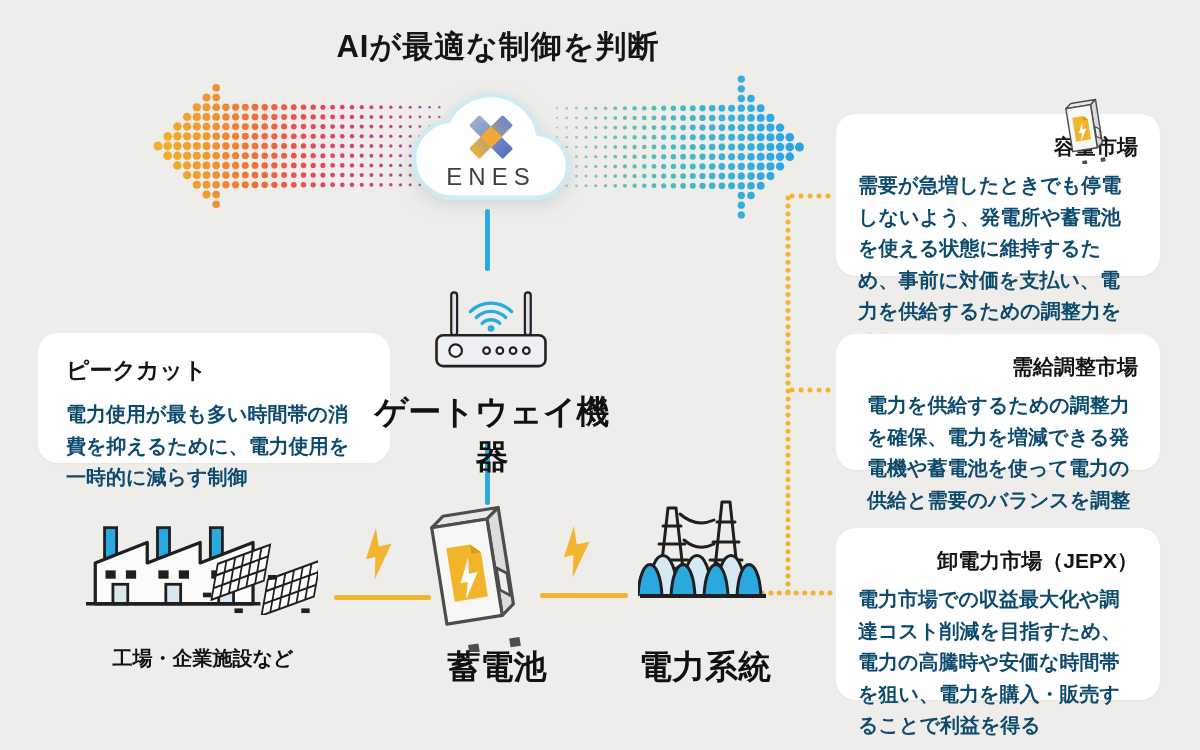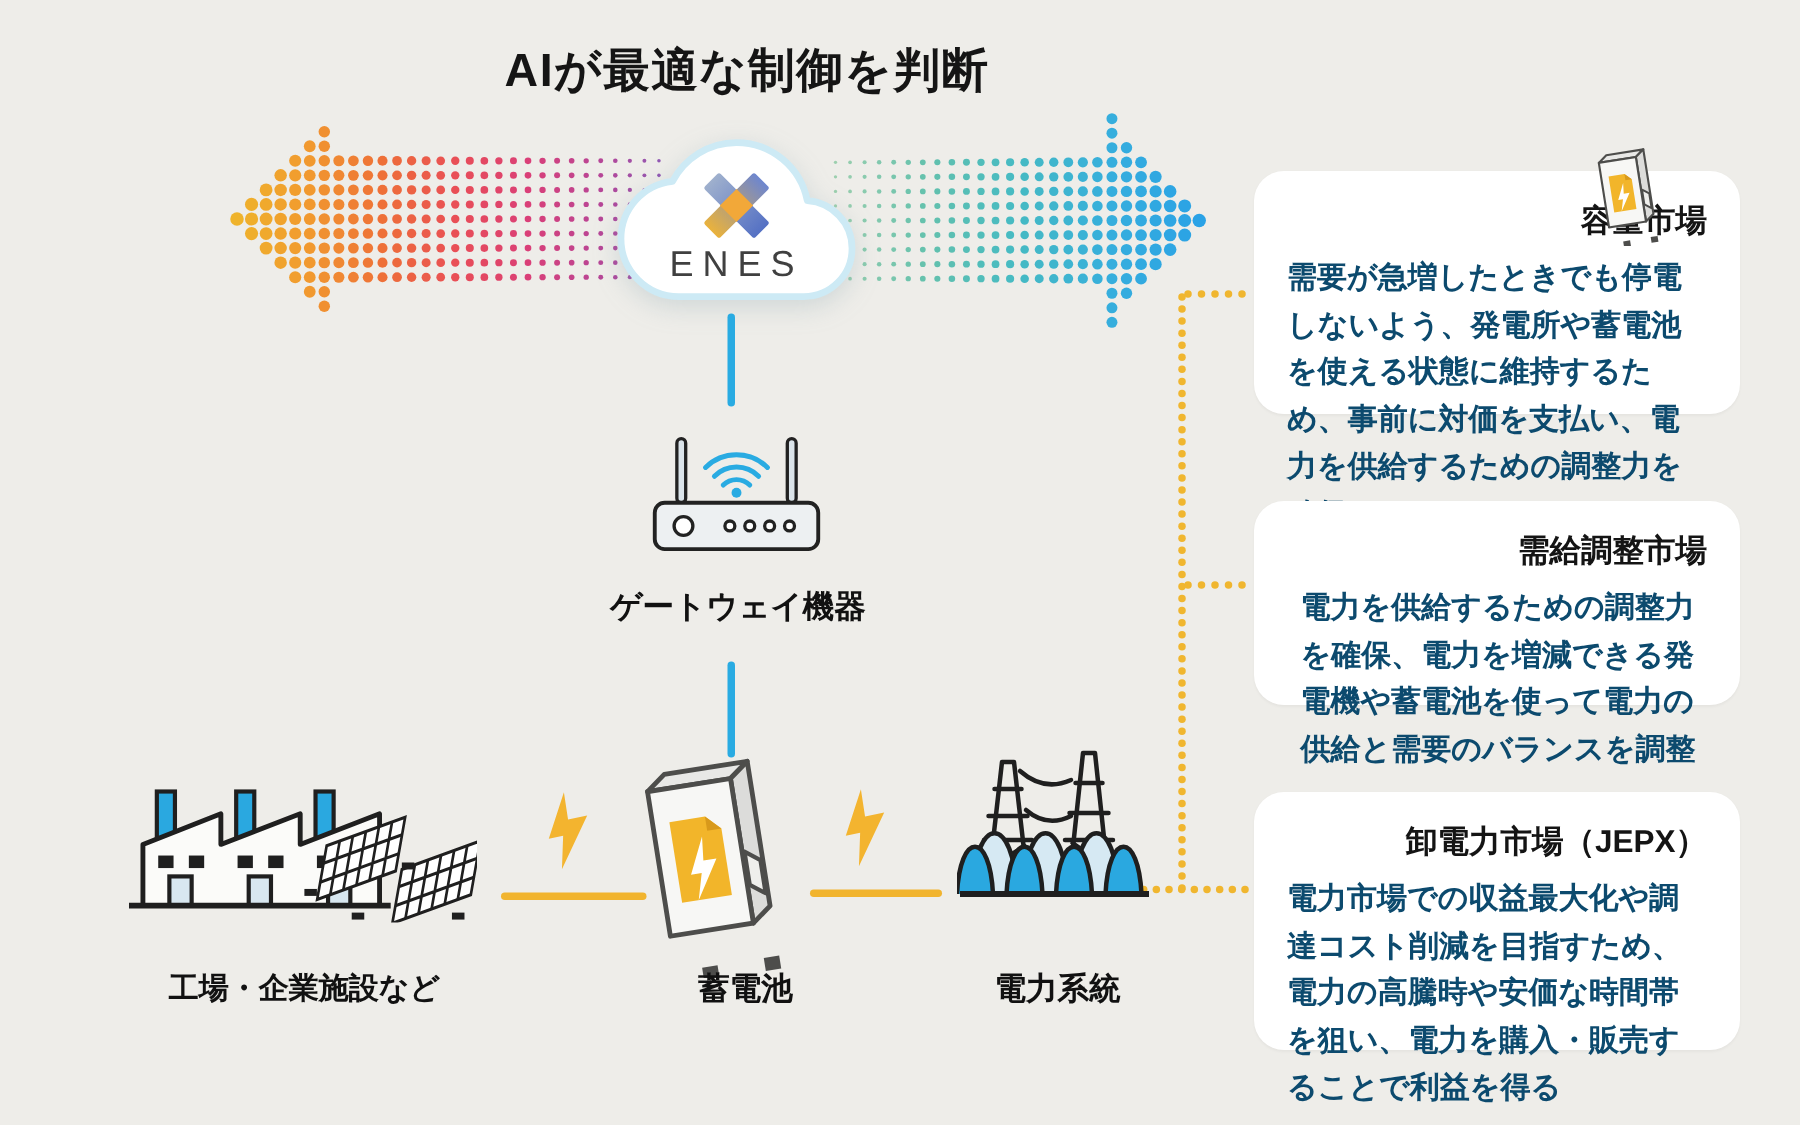--- a/index.html
+++ b/index.html
@@ -21,21 +21,21 @@
          filter:drop-shadow(0 5px 8px rgba(120,150,165,.25));}
   .cloud svg.cloud-shape{position:absolute;left:0;top:0;width:172px;height:124px;}
   .cloud .mark{position:absolute;left:54px;top:24px;width:64px;height:56px;}
   .logo-text{
     position:absolute;left:0;top:78px;width:172px;text-align:center;
     font-size:24px;letter-spacing:6px;color:#404040;font-weight:400;
   }
   .vline{position:absolute;width:5px;background:#29abe2;border-radius:3px;z-index:2;}
   .hline{position:absolute;height:5px;background:#f1b42e;border-radius:3px;z-index:2;}
   .node-label{
-    position:absolute;text-align:center;font-size:21px;font-weight:700;color:#111;z-index:3;
+    position:absolute;text-align:center;font-size:33px;font-weight:700;color:#111;z-index:3;
   }
   .icon-abs{position:absolute;z-index:2;}
   
   .card{
     position:absolute;background:#ffffff;border-radius:20px;z-index:2;
     box-shadow:0 1px 2px rgba(0,0,0,0.04);
     box-sizing:border-box;color:#1c1c1c;
   }
   .card .card-title{font-weight:700;color:#141414;}
   .card .card-body{font-size:20px;line-height:1.58;font-weight:600;color:#0c4a6e;}
@@ -734,20 +734,24 @@
       <path d="M78,98 c2,-54 28,-54 30,0" fill="#d6e9f3" stroke="#1f1f1f" stroke-width="3"></path>
       <path d="M0,98 c2,-42 22,-42 24,0" fill="#2aa8e0" stroke="#1f1f1f" stroke-width="3"></path>
       <path d="M33,98 c2,-42 22,-42 24,0" fill="#2aa8e0" stroke="#1f1f1f" stroke-width="3"></path>
       <path d="M66,98 c2,-42 22,-42 24,0" fill="#2aa8e0" stroke="#1f1f1f" stroke-width="3"></path>
       <path d="M99,98 c2,-42 22,-42 24,0" fill="#2aa8e0" stroke="#1f1f1f" stroke-width="3"></path>
     </g>
     <line x1="2" y1="98" x2="128" y2="98" stroke="#1f1f1f" stroke-width="4"></line>
   </svg>
   <div class="node-label" style="left:635px;top:645px;width:140px;">電力系統</div>
 
+  <div class="card peakcut">
+    <div class="card-title">ピークカット</div>
+    <div class="card-body">電力使用が最も多い時間帯の消費を抑えるために、電力使用を一時的に減らす制御</div>
+  </div>
 
   <div class="card mcard mcard1">
     <div class="card-title">容量市場</div>
     <div class="card-body">需要が急増したときでも停電しないよう、発電所や蓄電池を使える状態に維持するため、事前に対価を支払い、電力を供給するための調整力を確保</div>
   </div>
   <div class="card mcard mcard2">
     <div class="card-title">需給調整市場</div>
     <div class="card-body">電力を供給するための調整力を確保、電力を増減できる発電機や蓄電池を使って電力の供給と需要のバランスを調整</div>
   </div>
   <div class="card mcard mcard3">

